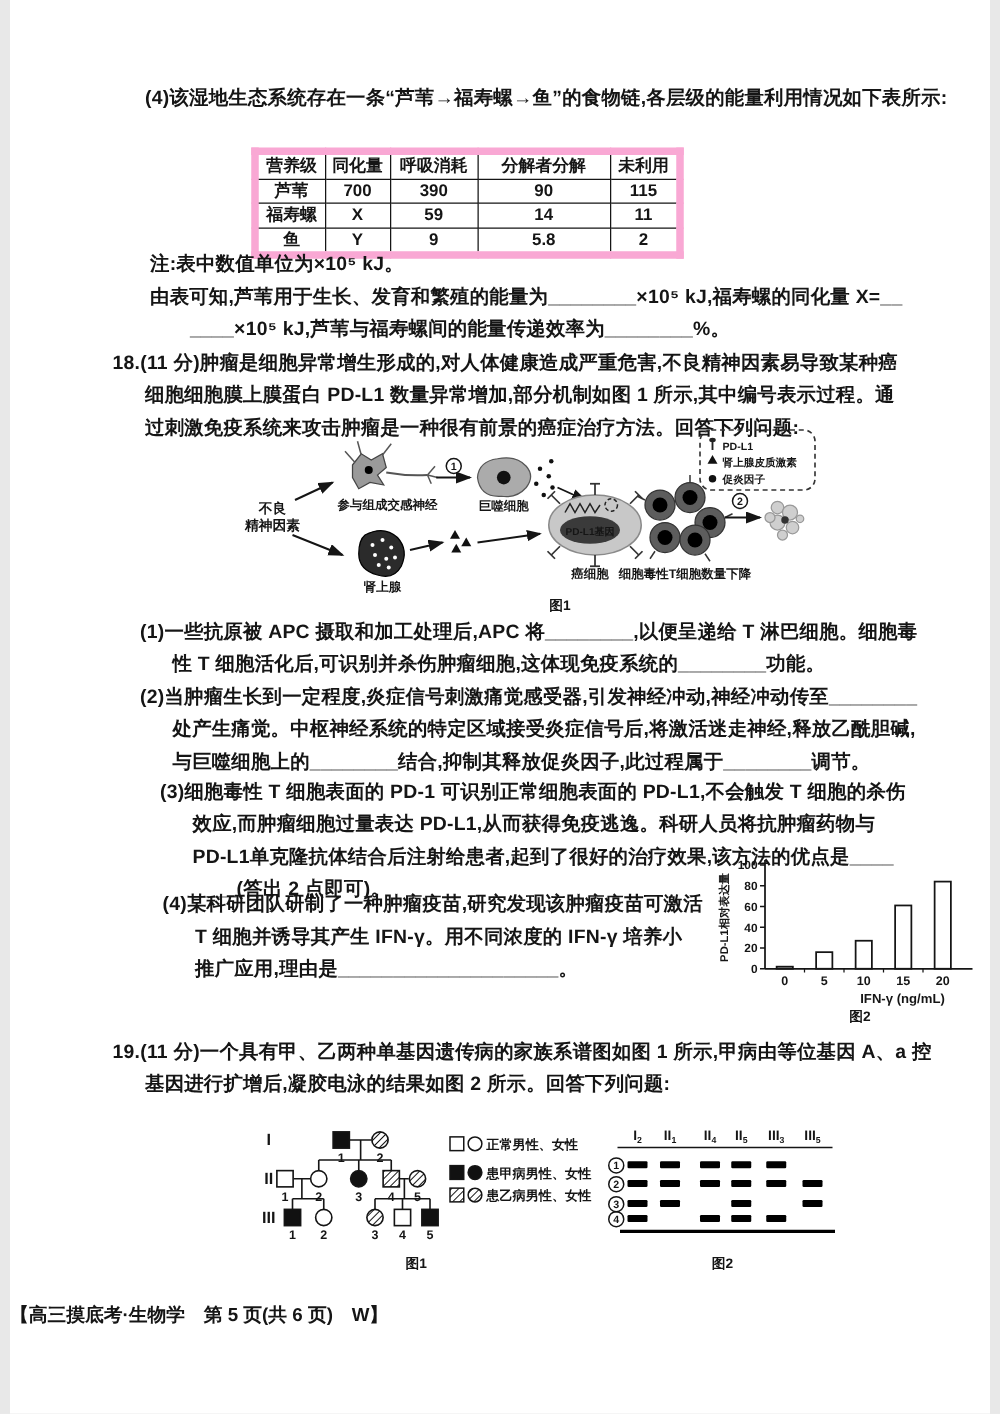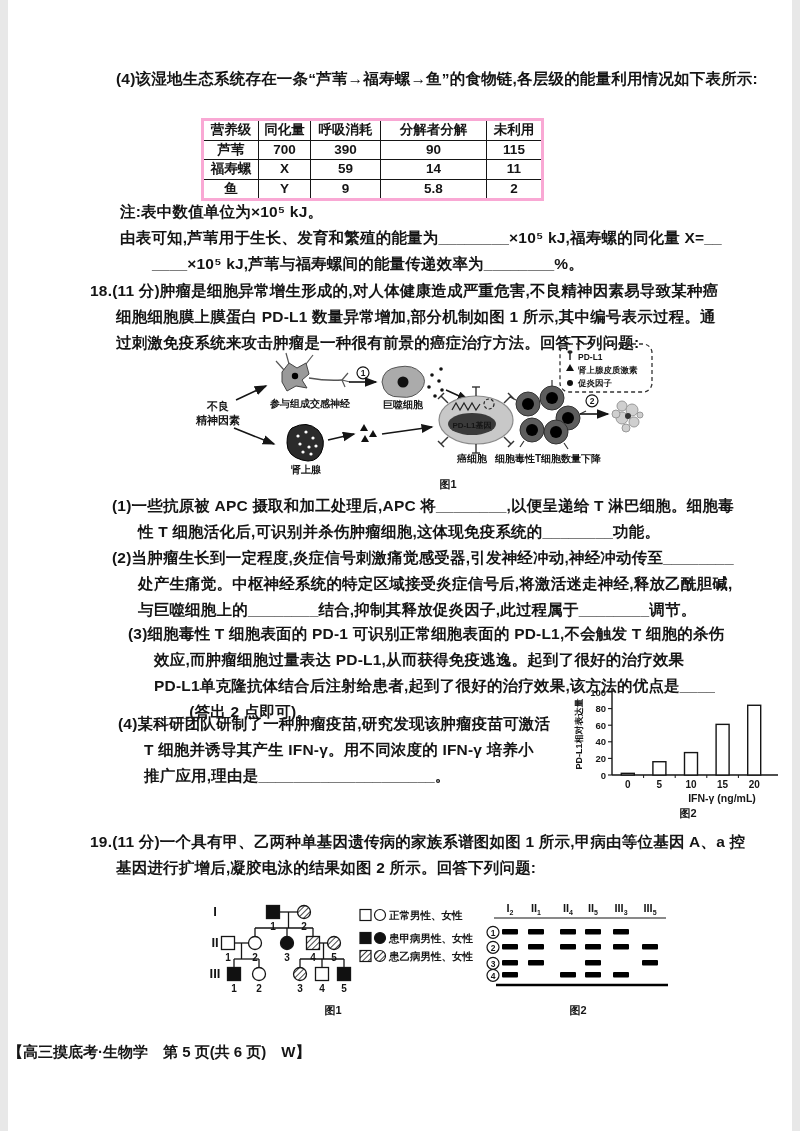--- a/index.html
+++ b/index.html
@@ -2,21 +2,21 @@
 <html><head>
 <meta charset="utf-8">
 <style>
   html,body{margin:0;padding:0;background:#e8e8e8}
   .page{position:relative;width:784px;height:1131px;background:#ffffff;margin:0 auto;
         font-family:"Liberation Sans","DejaVu Sans",sans-serif;font-weight:bold;color:#151515;overflow:hidden}
   .abs{position:absolute}
   .line{white-space:nowrap;font-size:15.5px;line-height:26px;letter-spacing:.2px}
   .hang > .line:not(:first-child){margin-left:26px}
   .indent2{margin-left:32px}
-  .energy{position:absolute;border-collapse:collapse;table-layout:fixed;border:3px solid #f9a8d4}
+  .energy{position:absolute;border-collapse:collapse;table-layout:fixed;border:6px solid #f9a8d4}
   .energy th,.energy td{border:1.2px solid #151515;text-align:center;font-size:13.5px;font-weight:bold;
         padding:0;height:18.5px;line-height:18.5px;overflow:hidden}
   svg text{font-family:"Liberation Sans","DejaVu Sans",sans-serif;font-weight:bold;fill:#151515}
   .footer{position:absolute;left:0;top:1043px;width:100%;text-align:left;font-size:15px;font-weight:bold}
 </style>
 </head>
 <body>
 
 <div class="page">
 
@@ -224,25 +224,25 @@
     <div class="line">(1)一些抗原被 APC 摄取和加工处理后,APC 将________,以便呈递给 T 淋巴细胞。细胞毒</div>
     <div class="line">性 T 细胞活化后,可识别并杀伤肿瘤细胞,这体现免疫系统的________功能。</div>
   </div>
   <div class="abs hang" style="left:104px;top:545px">
     <div class="line">(2)当肿瘤生长到一定程度,炎症信号刺激痛觉感受器,引发神经冲动,神经冲动传至________</div>
     <div class="line">处产生痛觉。中枢神经系统的特定区域接受炎症信号后,将激活迷走神经,释放乙酰胆碱,</div>
     <div class="line">与巨噬细胞上的________结合,抑制其释放促炎因子,此过程属于________调节。</div>
   </div>
   <div class="abs hang" style="left:120px;top:621px">
     <div class="line">(3)细胞毒性 T 细胞表面的 PD-1 可识别正常细胞表面的 PD-L1,不会触发 T 细胞的杀伤</div>
-    <div class="line">效应,而肿瘤细胞过量表达 PD-L1,从而获得免疫逃逸。起到了很好的治疗效果</div>
+    <div class="line">效应,而肿瘤细胞过量表达 PD-L1,从而获得免疫逃逸。科研人员将抗肿瘤药物与</div>
     <div class="line">PD-L1单克隆抗体结合后注射给患者,起到了很好的治疗效果,该方法的优点是____</div>
     <div class="line">____(答出 2 点即可)。</div>
   </div>
-  <div class="abs hang" style="left:110px;top:711px">
+  <div class="abs hang" style="left:122px;top:711px">
     <div class="line">(4)某科研团队研制了一种肿瘤疫苗,研究发现该肿瘤疫苗可激活</div>
     <div class="line">T 细胞并诱导其产生 IFN-γ。用不同浓度的 IFN-γ 培养小</div>
     <div class="line">推广应用,理由是____________________。</div>
   </div>
 
   <svg id="barchart" class="abs" style="left:562px;top:682px" width="215" height="145" viewBox="0 0 215 145">
       <line x1="42" y1="6" x2="42" y2="93" stroke="#151515" stroke-width="1.4"></line>
       <line x1="42" y1="93" x2="208" y2="93" stroke="#151515" stroke-width="1.4"></line>
       <line x1="38" y1="93" x2="42" y2="93" stroke="#151515" stroke-width="1.1"></line>
       <text x="36" y="96.5" text-anchor="end" font-size="9.5">0</text>

